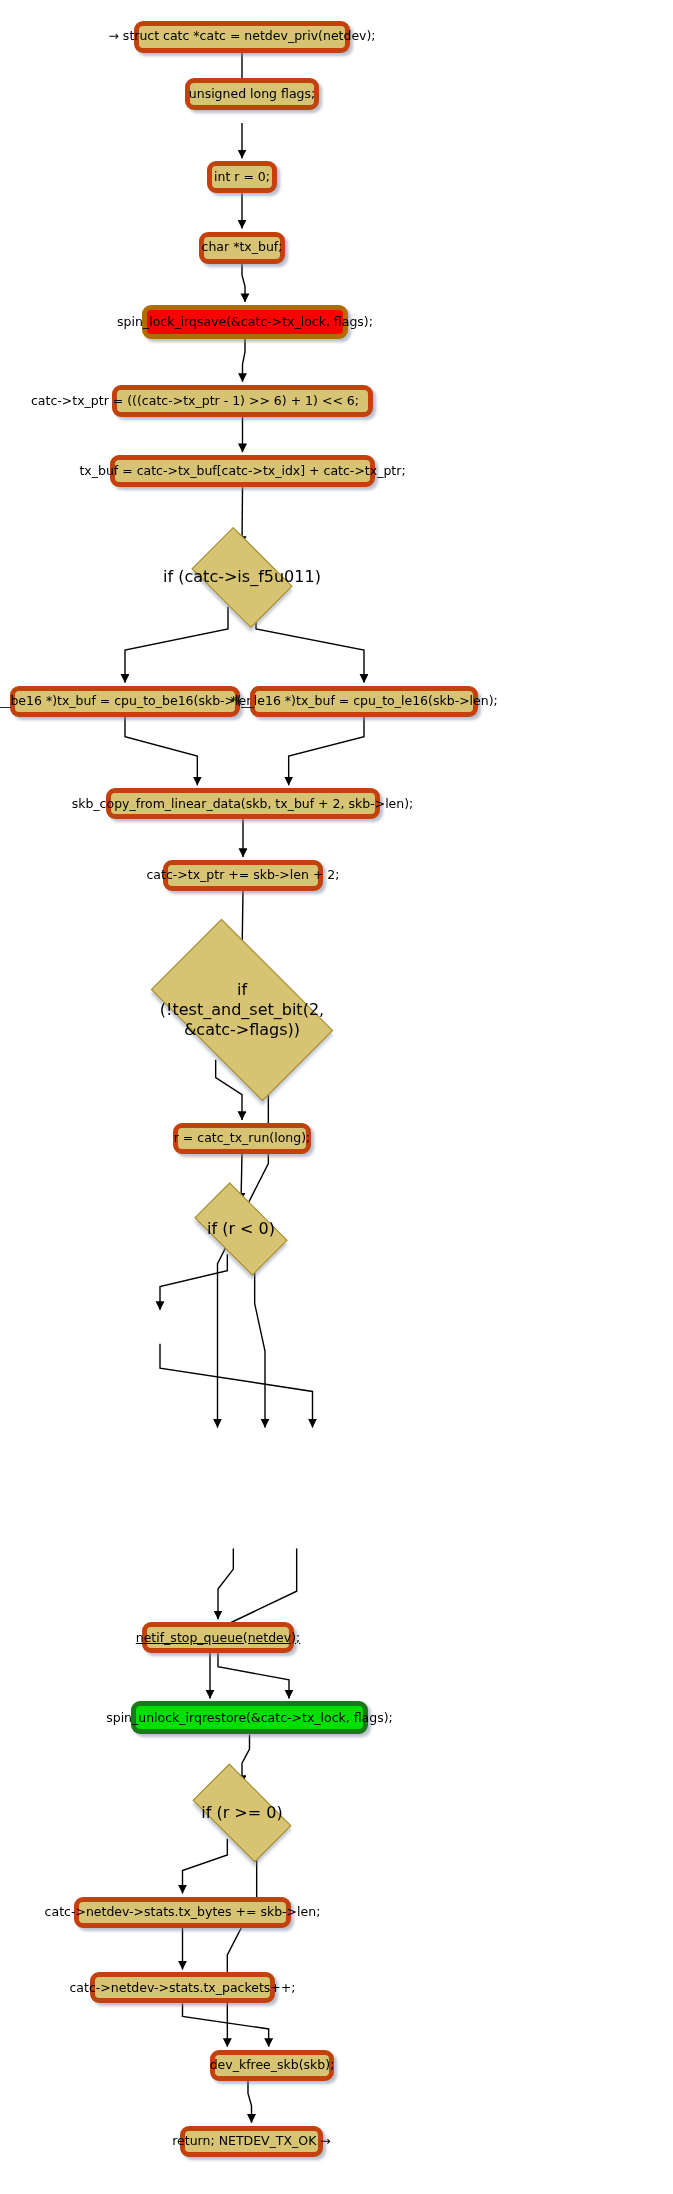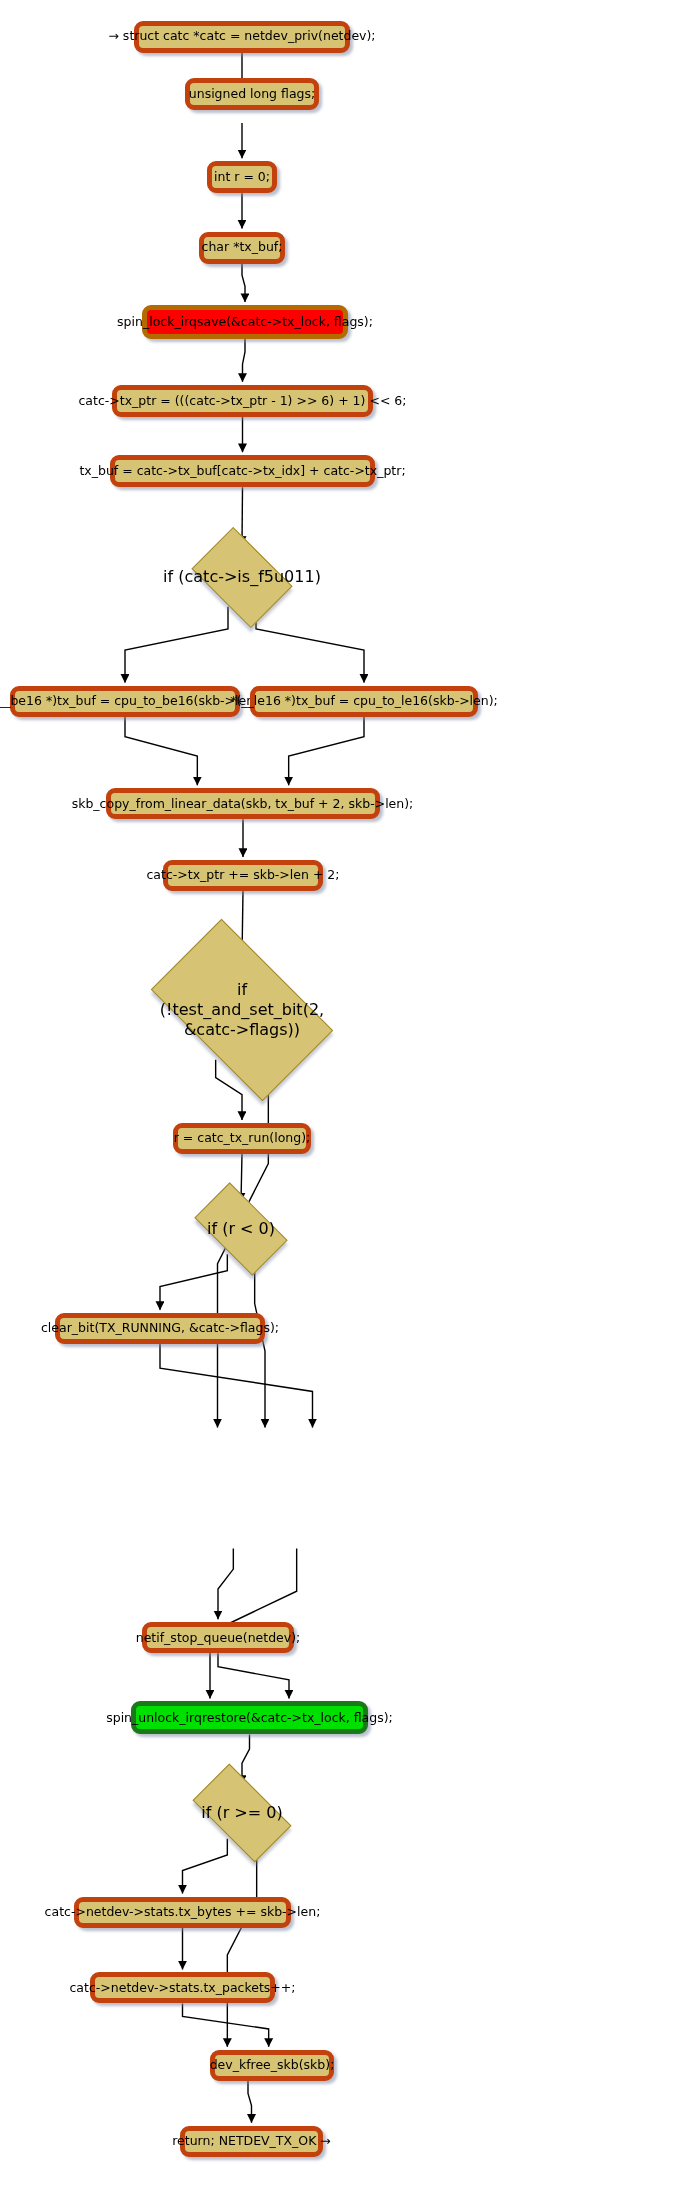--- a/index.html
+++ b/index.html
@@ -142,21 +142,21 @@
   </div>
 
   <div class="node rect" style="left: 199px; top: 231.528px; width: 86px; height: 32px;">
     <span>char *tx_buf;</span>
   </div>
 
   <div class="node rect red" style="left: 142px; top: 305.068px; width: 206px; height: 34px;">
     <span>spin_lock_irqsave(&amp;catc-&gt;tx_lock, flags);</span>
   </div>
 
-  <div class="node rect" style="left: 112px; top: 384.827px; width: 261px; height: 32px;">
+  <div class="node rect" style="left: 112px; top: 384.827px; width: 261px; height: 32px; justify-content: flex-end;">
     <span>catc-&gt;tx_ptr = (((catc-&gt;tx_ptr - 1) &gt;&gt; 6) + 1) &lt;&lt; 6;</span>
   </div>
 
   <div class="node rect" style="left: 110px; top: 455.147px; width: 265px; height: 32px;">
     <span>tx_buf = catc-&gt;tx_buf[catc-&gt;tx_idx] + catc-&gt;tx_ptr;</span>
   </div>
 
   <div class="diamond-wrap" style="left: 200px; top: 547.831px; width: 84px; height: 59px;">
     <div class="diamond-shape"></div>
     <div class="diamond-label">if (catc-&gt;is_f5u011)</div>
@@ -187,26 +187,23 @@
 
   <div class="node rect" style="left: 173px; top: 1122.99px; width: 138px; height: 31px;">
     <span>r = catc_tx_run(long);</span>
   </div>
 
   <div class="diamond-wrap" style="left: 200px; top: 1204.2px; width: 82px; height: 50px;">
     <div class="diamond-shape"></div>
     <div class="diamond-label">if (r &lt; 0)</div>
   </div>
 
-  <div class="node rect" style="left: 55px; top: 1312.85px; width: 210px; height: 31px;">
-    <span>clear_bit(TX_RUNNING, &amp;catc-&gt;flags);</span>
-  </div>
-
-
-  <div class="node rect" style="left: 142px; top: 1622.26px; width: 152px; height: 31px;">
+
+
+  <div class="node rect" style="left: 142px; top: 1622.26px; width: 152px; height: 31px; text-decoration: underline;">
     <span>netif_stop_queue(netdev);</span>
   </div>
 
   <div class="node rect green" style="left: 131px; top: 1701.43px; width: 237px; height: 33px;">
     <span>spin_unlock_irqrestore(&amp;catc-&gt;tx_lock, flags);</span>
   </div>
 
   <div class="diamond-wrap" style="left: 198px; top: 1786.86px; width: 88px; height: 52px;">
     <div class="diamond-shape"></div>
     <div class="diamond-label">if (r &gt;= 0)</div>

